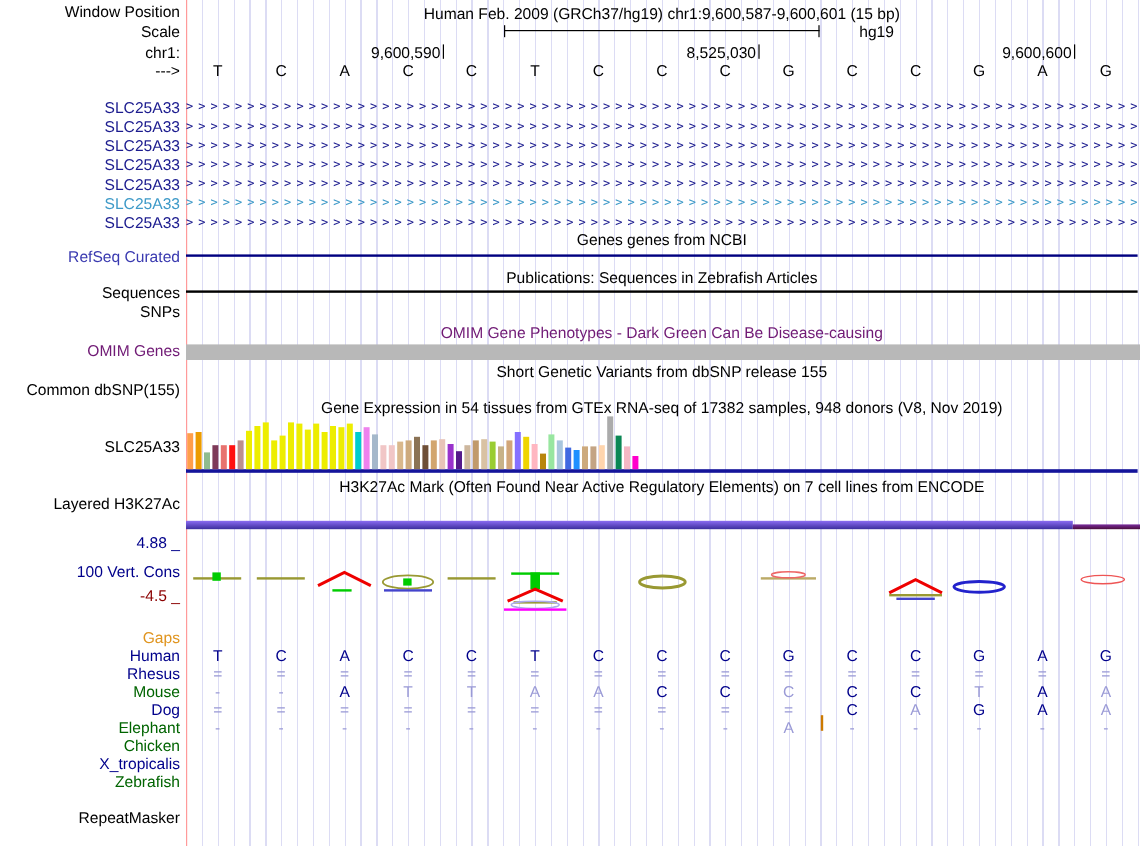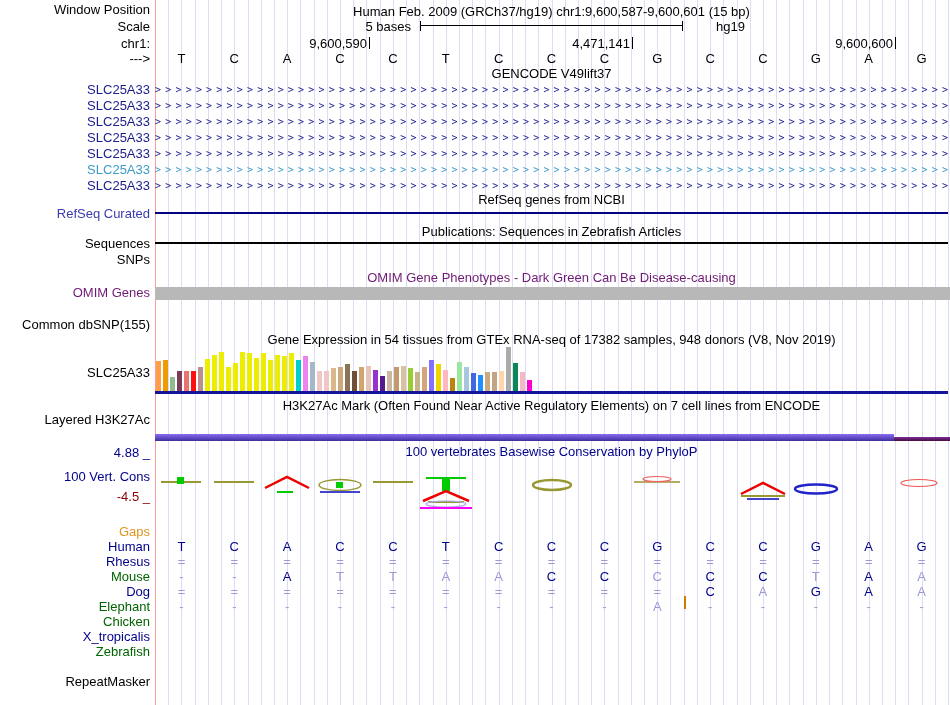--- a/index.html
+++ b/index.html
@@ -24,61 +24,59 @@
 <body>
 
 <div id="browser">
   <div id="gridlines" class="abs"></div>
   <div id="startline" class="abs"></div>
 
   <div class="abs rlabel" style="top:2px;">Window Position</div>
   <div class="abs ctitle" style="top:4px;">Human Feb. 2009 (GRCh37/hg19)   chr1:9,600,587-9,600,601 (15 bp)</div>
 
   <div class="abs rlabel" style="top:19px;">Scale</div>
-  <div class="abs" style="top:19px;left:155px;width:256px;text-align:right;">5 bases</div>
   <div class="abs" style="top:21px;left:420px;width:1px;height:10px;background:#000;"></div>
   <div class="abs" style="top:25px;left:420px;width:263px;height:1px;background:#000;"></div>
   <div class="abs" style="top:21px;left:682px;width:1px;height:10px;background:#000;"></div>
   <div class="abs" style="top:19px;left:692px;padding-left:24px;">hg19</div>
 
   <div class="abs rlabel" style="top:36px;">chr1:</div>
   <div id="coords"></div>
 
   <div class="abs rlabel" style="top:51px;">---&gt;</div>
   <div id="bases"></div>
 
-  <div class="abs ctitle" style="top:66px;">GENCODE V49lift37</div>
   <div id="genes"></div>
 
-  <div class="abs ctitle" style="top:192px;">RefSeq genes from NCBI</div>
+  <div class="abs ctitle" style="top:192px;">Genes genes from NCBI</div>
   <div class="abs rlabel blue2" style="top:206px;">RefSeq Curated</div>
   <div class="abs hline-track" style="top:212px;height:2px;background:#000080;"></div>
 
   <div class="abs ctitle" style="top:224px;">Publications: Sequences in Zebrafish Articles</div>
   <div class="abs rlabel" style="top:236px;">Sequences</div>
   <div class="abs hline-track" style="top:242px;height:2px;background:#000;"></div>
   <div class="abs rlabel" style="top:252px;">SNPs</div>
 
   <div class="abs ctitle green" style="top:270px;">OMIM Gene Phenotypes - Dark Green Can Be Disease-causing</div>
   <div class="abs rlabel green" style="top:285px;">OMIM Genes</div>
   <div class="abs" style="top:287px;left:155px;width:795px;height:13px;background:#b8b8b8;"></div>
 
+  <div class="abs ctitle" style="top:302px;">Short Genetic Variants from dbSNP release 155</div>
   <div class="abs rlabel" style="top:317px;">Common dbSNP(155)</div>
 
   <div class="abs ctitle" style="top:332px;">Gene Expression in 54 tissues from GTEx RNA-seq of 17382 samples, 948 donors (V8, Nov 2019)</div>
   <div class="abs rlabel" style="top:365px;">SLC25A33</div>
   <div id="gtex-bars"></div>
   <div class="abs hline-track" style="top:391px;height:3px;background:#14149b;"></div>
 
   <div class="abs ctitle" style="top:398px;">H3K27Ac Mark (Often Found Near Active Regulatory Elements) on 7 cell lines from ENCODE</div>
   <div class="abs rlabel" style="top:412px;">Layered H3K27Ac</div>
   <div id="h3k-main" class="abs" style="top: 434px; left: 155px; width: 739px; height: 7px; background: linear-gradient(rgb(139, 108, 242), rgb(60, 46, 158));"></div>
   <div id="h3k-right" class="abs" style="top: 437px; left: 894px; width: 56px; height: 4px; background: linear-gradient(rgb(122, 44, 158), rgb(74, 13, 60));"></div>
 
-  <div class="abs ctitle" style="top:444px;color:#00008b;">100 vertebrates Basewise Conservation by PhyloP</div>
   <div class="abs rlabel" style="top:445px;color:#00008b;">4.88 _</div>
   <div class="abs rlabel" style="top:469px;color:#00008b;">100 Vert. Cons</div>
   <div class="abs rlabel dred" style="top:489px;">-4.5 _</div>
   <svg id="cons-svg" class="abs" style="left:0;top:0;pointer-events:none;" width="950" height="705">
       <rect x="161" y="481" width="40" height="2" fill="#999933"></rect>
       <rect x="177" y="477" width="7" height="7" fill="#00cc00"></rect>
       <rect x="214" y="481" width="40" height="2" fill="#999933"></rect>
       <polyline points="265,488 287,477 309,488" fill="none" stroke="#ee0000" stroke-width="2.5"></polyline>
       <rect x="277" y="491" width="16" height="2" fill="#00cc00"></rect>
       <ellipse cx="340" cy="485" rx="21" ry="5.5" fill="none" stroke="#999933" stroke-width="1.5"></ellipse>
@@ -99,21 +97,21 @@
       <rect x="747" y="498" width="32" height="2" fill="#4444cc"></rect>
       <ellipse cx="816" cy="489" rx="21" ry="4.5" fill="none" stroke="#2222cc" stroke-width="2.5"></ellipse>
       <ellipse cx="919" cy="483" rx="18" ry="3.5" fill="none" stroke="#ee5555" stroke-width="1.2"></ellipse>
     </svg>
 
   <div id="multiz"></div>
 
   <div class="abs rlabel" style="top:674px;">RepeatMasker</div>
 <div class="abs" style="top: 36px; left: 259px; width: 108px; text-align: right;">9,600,590</div>
     <div class="abs" style="top: 37px; left: 369px; width: 1px; height: 12px; background: rgb(0, 0, 0);"></div>
-    <div class="abs" style="top: 36px; left: 522px; width: 108px; text-align: right;">4,471,141</div>
+    <div class="abs" style="top: 36px; left: 522px; width: 108px; text-align: right;">8,525,030</div>
     <div class="abs" style="top: 37px; left: 632px; width: 1px; height: 12px; background: rgb(0, 0, 0);"></div>
     <div class="abs" style="top: 36px; left: 785px; width: 108px; text-align: right;">9,600,600</div>
     <div class="abs" style="top: 37px; left: 895px; width: 1px; height: 12px; background: rgb(0, 0, 0);"></div>
     <div class="abs cellch" style="top: 51px; left: 181.433px;">T</div>
     <div class="abs cellch" style="top: 51px; left: 234.3px;">C</div>
     <div class="abs cellch" style="top: 51px; left: 287.167px;">A</div>
     <div class="abs cellch" style="top: 51px; left: 340.033px;">C</div>
     <div class="abs cellch" style="top: 51px; left: 392.9px;">C</div>
     <div class="abs cellch" style="top: 51px; left: 445.767px;">T</div>
     <div class="abs cellch" style="top: 51px; left: 498.633px;">C</div>

